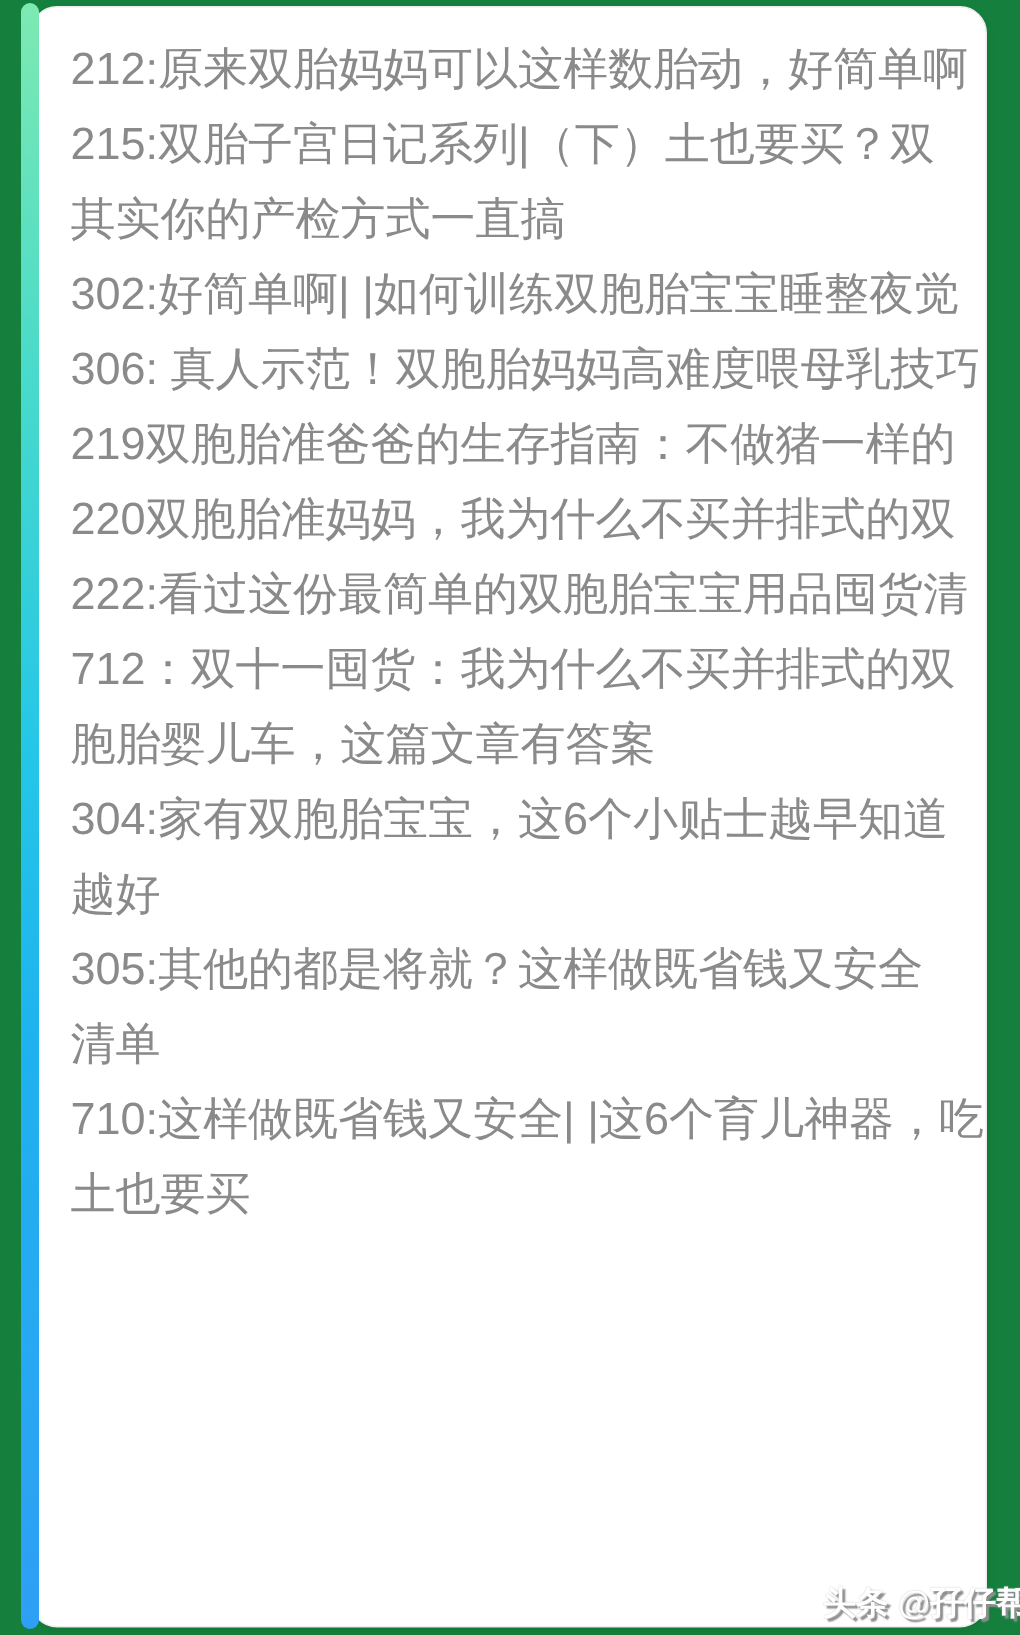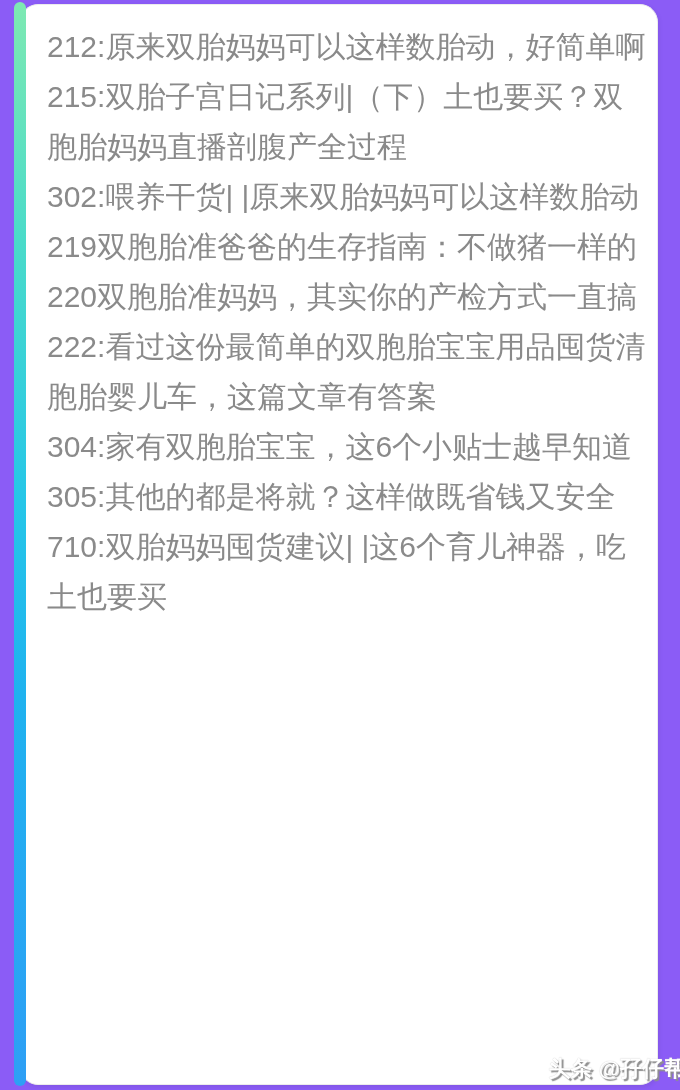--- a/index.html
+++ b/index.html
@@ -5,21 +5,21 @@
   html, body {
     margin: 0;
     padding: 0;
     background: #ffffff;
     font-family: "Liberation Sans", sans-serif;
   }
   .page {
     position: relative;
     width: 680px;
     height: 1090px;
-    background: #8b5cf6;
+    background: #15803d;
     overflow: hidden;
   }
   
   .accent-bar {
     position: absolute;
     left: 14px;
     top: 2px;
     width: 12px;
     height: 1084px;
     border-radius: 7px;
@@ -68,28 +68,32 @@
 </style>
 </head>
 <body>
 
 <div class="page">
   <div class="accent-bar"></div>
   <div class="card">
     <div class="lines">
         <div class="line">212:原来双胎妈妈可以这样数胎动，好简单啊</div>
         <div class="line">215:双胎子宫日记系列|（下）土也要买？双</div>
-        <div class="line">胞胎妈妈直播剖腹产全过程</div>
-        <div class="line">302:喂养干货| |原来双胎妈妈可以这样数胎动</div>
+        <div class="line">其实你的产检方式一直搞</div>
+        <div class="line">302:好简单啊| |如何训练双胞胎宝宝睡整夜觉</div>
+        <div class="line">306: 真人示范！双胞胎妈妈高难度喂母乳技巧</div>
         <div class="line">219双胞胎准爸爸的生存指南：不做猪一样的</div>
-        <div class="line">220双胞胎准妈妈，其实你的产检方式一直搞</div>
+        <div class="line">220双胞胎准妈妈，我为什么不买并排式的双</div>
         <div class="line">222:看过这份最简单的双胞胎宝宝用品囤货清</div>
+        <div class="line">712：双十一囤货：我为什么不买并排式的双</div>
         <div class="line">胞胎婴儿车，这篇文章有答案</div>
         <div class="line">304:家有双胞胎宝宝，这6个小贴士越早知道</div>
+        <div class="line">越好</div>
         <div class="line">305:其他的都是将就？这样做既省钱又安全</div>
-        <div class="line">710:双胎妈妈囤货建议| |这6个育儿神器，吃</div>
+        <div class="line">清单</div>
+        <div class="line">710:这样做既省钱又安全| |这6个育儿神器，吃</div>
         <div class="line">土也要买</div>
       </div>
   </div>
   <div class="watermark">
     <span>头条 @孖仔帮</span>
   </div>
 </div>
 
 </body></html>

